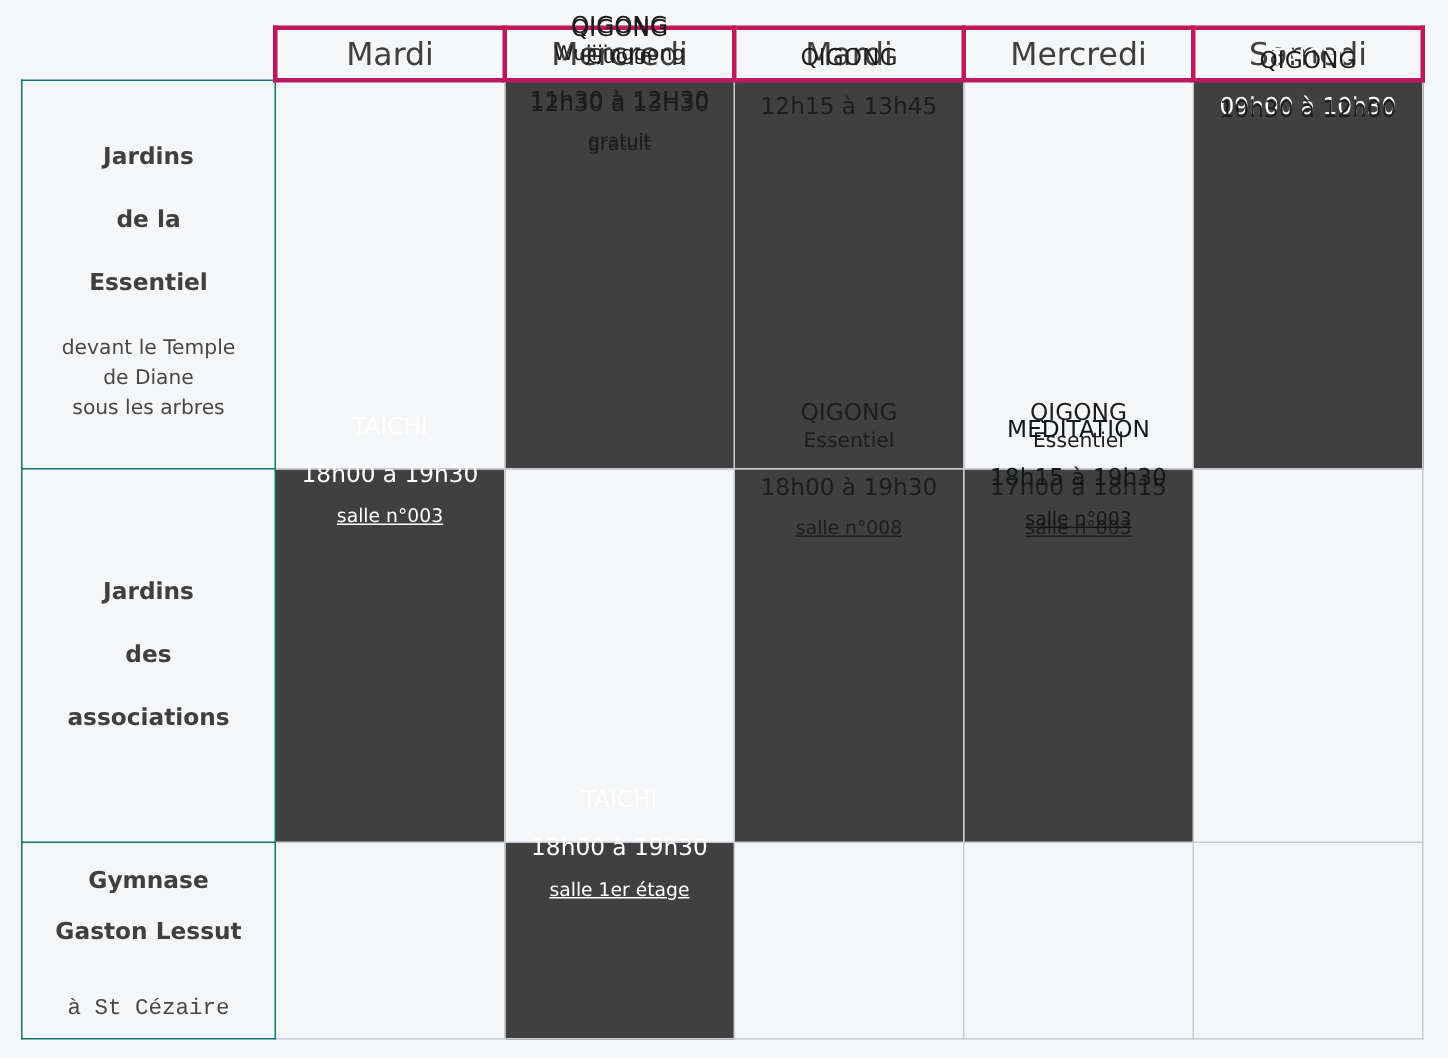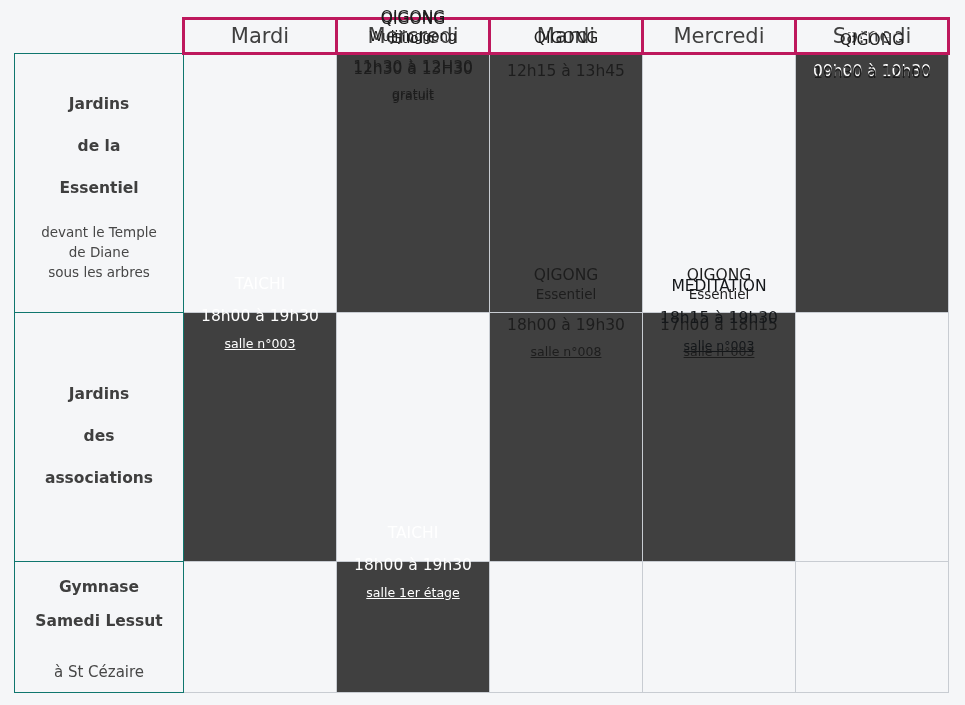--- a/index.html
+++ b/index.html
@@ -60,21 +60,21 @@
   }
   .venue-main .vline { display: block; }
   .venue-sub {
     font-weight: normal;
     font-size: 13.5px;
     color: #474747;
     line-height: 1.45;
     margin-top: 14px;
   }
   .venue-sub .vline { display: block; }
-  .venue-sub.inline-sub { margin-top: 24px; font-size: 15px; }
+  .venue-sub.inline-sub { margin-top: 24px; font-size: 15px; font-family: Liberation Mono, monospace; }
 
   td.slot-shell {
     border: 1px solid #c8ccd2;
     padding: 0;
     vertical-align: top;
     background: #404040;
   }
   td.slot-shell.empty-cell { background: #f5f6f8; }
 
   .subgrid {
@@ -278,21 +278,21 @@
             <div class="subcell blank"></div>
             <div class="subcell blank"></div>
           </div>
         </td>
       </tr>
 
       <tr style="height:131px;">
         <td class="venue-cell">
           <div class="venue-main" style="line-height:2.2;">
             <span class="vline">Gymnase</span>
-            <span class="vline">Samedi Lessut</span>
+            <span class="vline">Gaston Lessut</span>
           </div>
           <div class="venue-sub inline-sub">
             <span class="vline">à St Cézaire</span>
           </div>
         </td>
 
         <td class="slot-shell empty-cell">
           <div class="subgrid">
               <div class="subcell blank"></div>
             </div>

